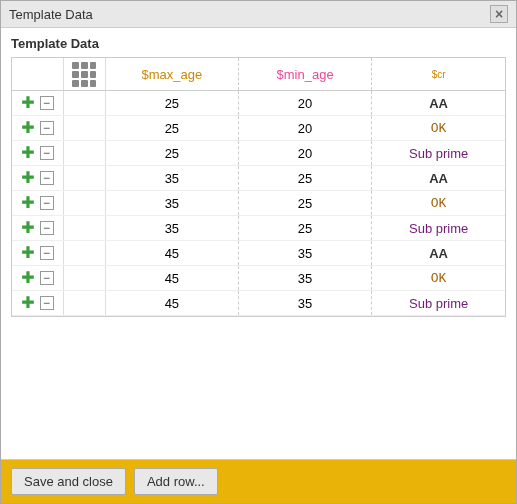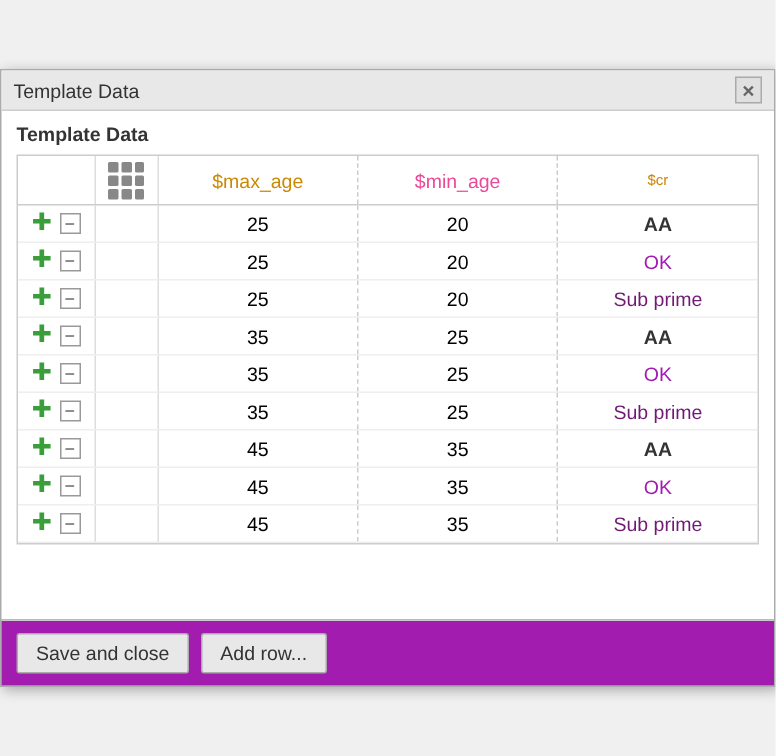--- a/index.html
+++ b/index.html
@@ -7,21 +7,21 @@
       font-family: Arial, sans-serif;
       font-size: 13px;
       background: #f0f0f0;
       display: flex;
       align-items: center;
       justify-content: center;
       min-height: 100vh;
     }
     .dialog {
       width: 517px;
-      height: 412px;
+      height: 504px;
       background: #fff;
       border: 1px solid #aaa;
       box-shadow: 2px 2px 8px rgba(0,0,0,0.3);
       display: flex;
       flex-direction: column;
     }
     .title-bar {
       background: #e8e8e8;
       border-bottom: 1px solid #ccc;
       padding: 4px 8px;
@@ -147,26 +147,26 @@
       display: flex;
       gap: 2px;
     }
     .grid-cell {
       width: 7px;
       height: 7px;
       background: #888;
       border-radius: 1px;
     }
     .cr-aa { color: #333; font-weight: bold; }
-    .cr-ok { color: #a21caf; }
+    .cr-ok { color: #a16207; font-family: Liberation Mono, monospace; }
     .cr-subprime { color: #701a75; }
     .footer {
       padding: 8px 10px;
       border-top: 1px solid #ccc;
-      background: #a21caf;
+      background: #eab308;
       display: flex;
       gap: 8px;
       align-items: center;
     }
     .footer-btn {
       padding: 5px 12px;
       border: 1px solid #aaa;
       background: #e8e8e8;
       cursor: pointer;
       font-size: 13px;

